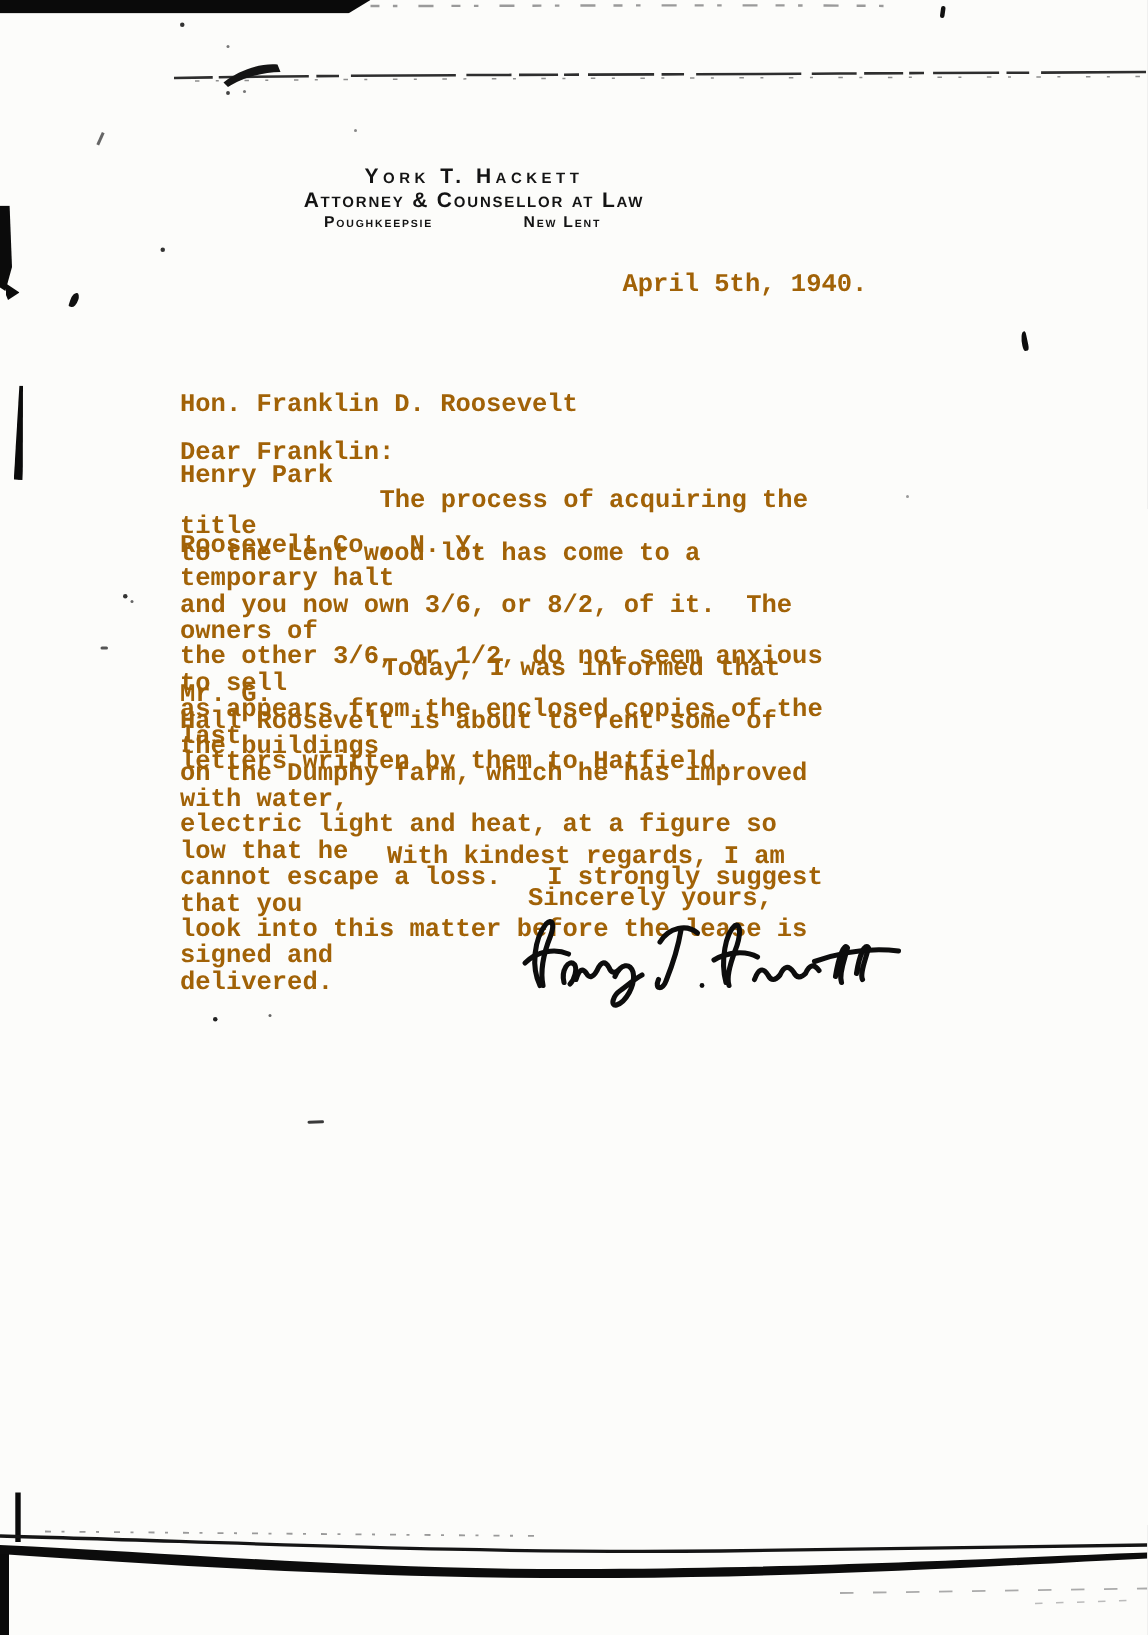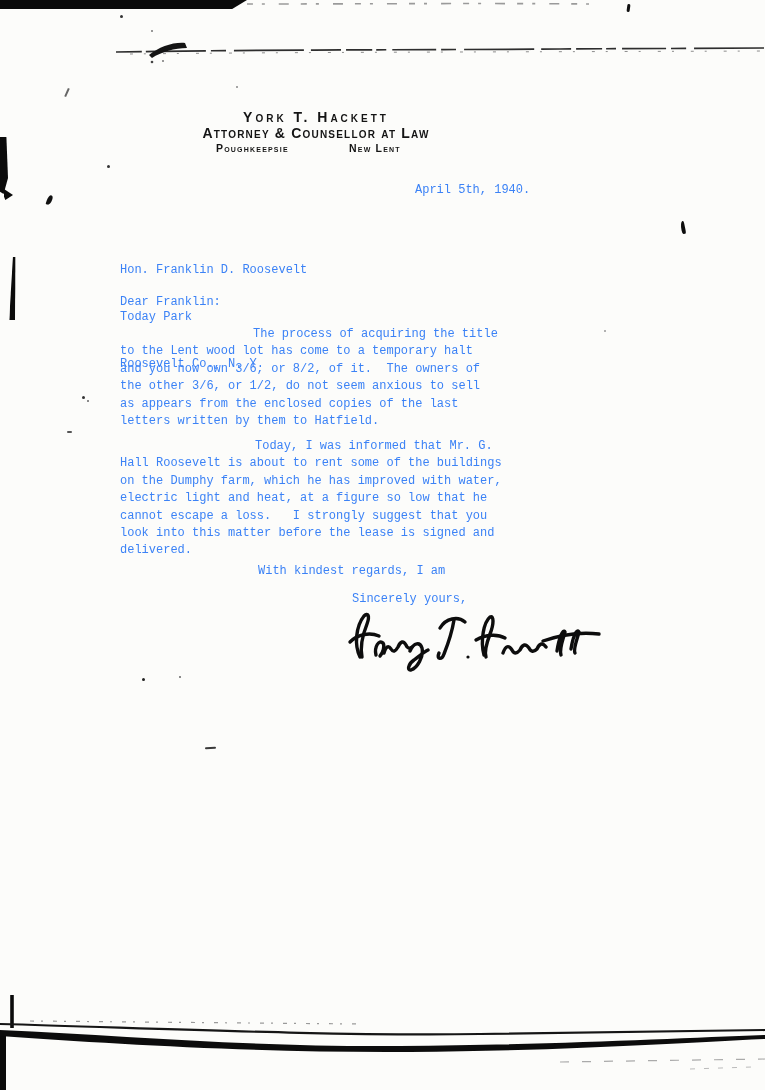--- a/index.html
+++ b/index.html
@@ -22,22 +22,22 @@
   }
   .lh-name{font-size:14px;letter-spacing:3px;line-height:16px;}
   .lh-title{font-size:14px;letter-spacing:1.2px;line-height:15px;margin-top:1px;}
   .lh-street{font-size:10.5px;letter-spacing:1.2px;line-height:14px;margin-top:2px;}
   .lh-cityrow{position:relative;height:14px;margin-top:1px;font-size:10.5px;letter-spacing:1.2px;}
   .lh-city{position:absolute;left:96px;top:0;}
   .lh-state{position:absolute;left:229px;top:0;}
   
   .tw{
     position:absolute;
-    font-size:12px;line-height:17.4px;
-    font-weight:normal;color:#3b82f6;
+    font-size:17px;line-height:17.4px;
+    font-weight:bold;color:#a16207;
     white-space:pre-wrap;
     letter-spacing:0;
   }
   .date{left:415px;top:182px;}
   .recipient{left:120px;top:232px;line-height:15.6px;}
   .salutation{left:120px;top:294px;}
   .para{left:120px;width:430px;}
   .para1{top:326px;text-indent:133px;}
   .para2{top:438px;text-indent:135px;}
   .regards{left:258px;top:563px;}
@@ -118,21 +118,21 @@
     <div class="lh-cityrow">
       <span class="lh-city">Poughkeepsie</span>
       <span class="lh-state">New Lent</span>
     </div>
   </div>
 
   <div class="tw date">April 5th, 1940.</div>
 
   <div class="tw recipient">
     <div>Hon. Franklin D. Roosevelt</div>
-    <div>Today Park</div>
+    <div>Henry Park</div>
     <div>Roosevelt Co., N. Y.</div>
   </div>
 
   <div class="tw salutation">Dear Franklin:</div>
 
   <div class="tw para para1">The process of acquiring the title
 to the Lent wood lot has come to a temporary halt
 and you now own 3/6, or 8/2, of it.  The owners of
 the other 3/6, or 1/2, do not seem anxious to sell
 as appears from the enclosed copies of the last

